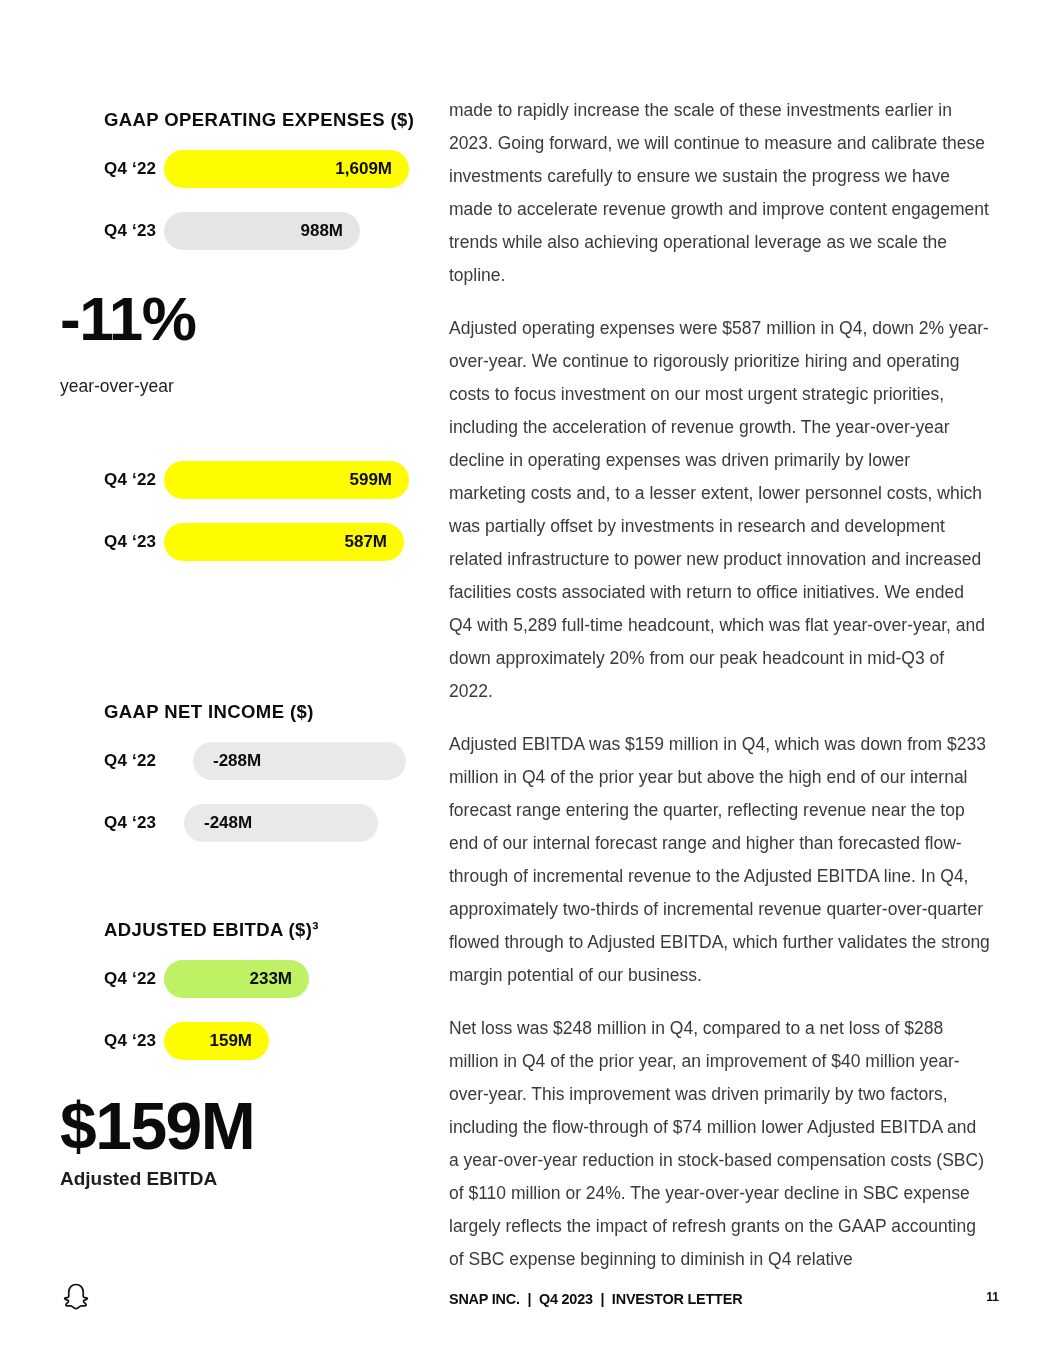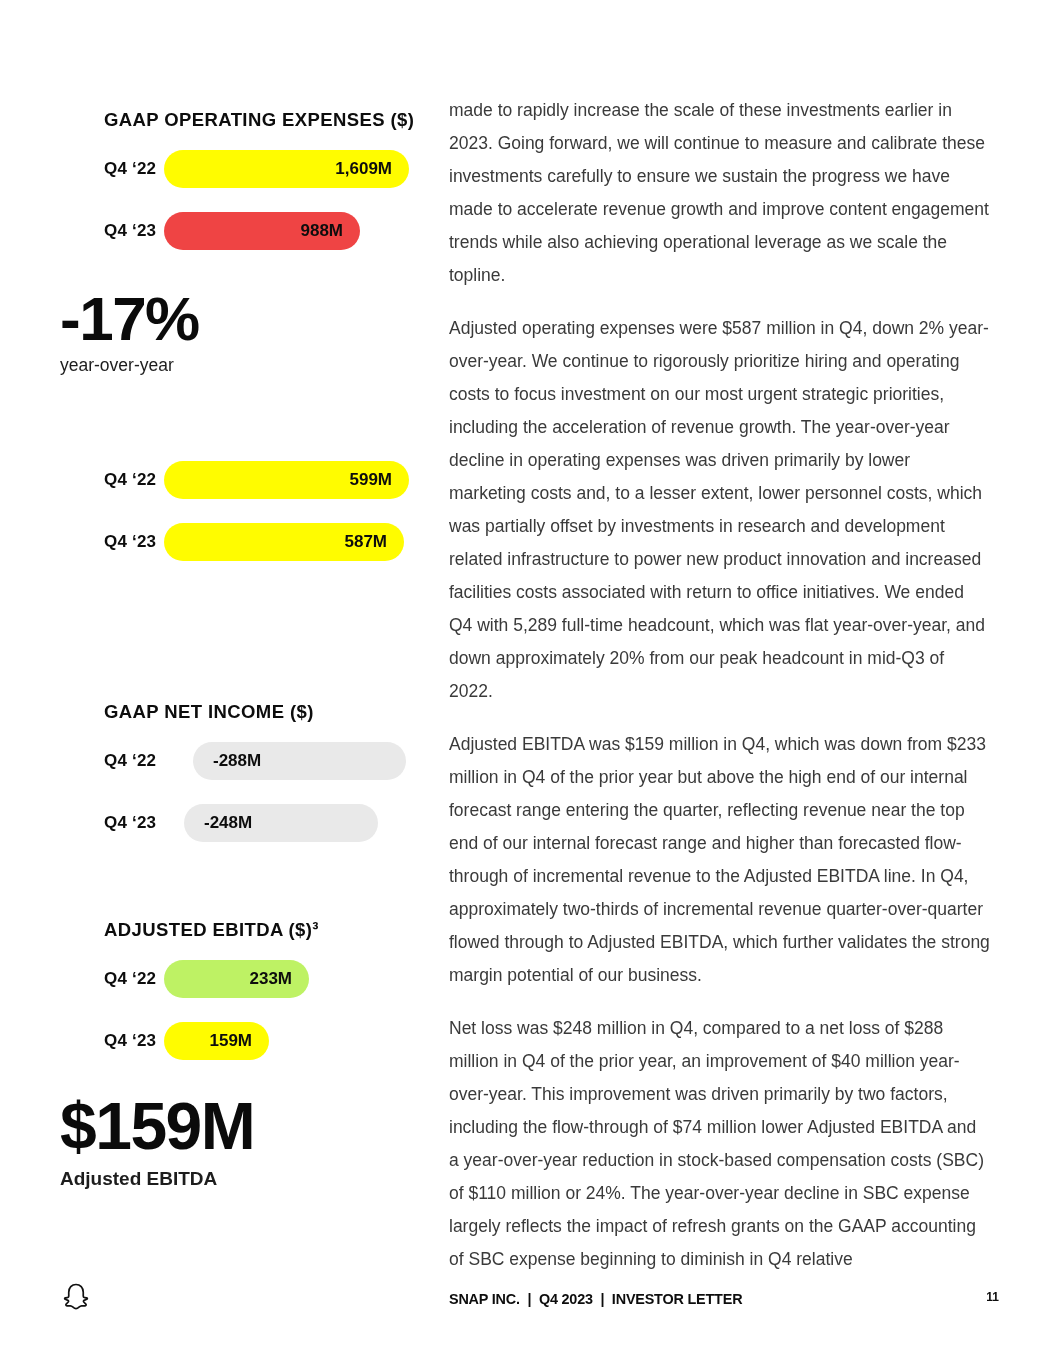--- a/index.html
+++ b/index.html
@@ -39,21 +39,21 @@
   
   .stat { position:absolute; left:60px; }
   #stat-0 { top:288px; }
   #stat-1 { top:1093px; }
   .stat-value {
     font-weight:bold; line-height:1; color:#0b0b0b; letter-spacing:-1.5px;
   }
   #stat-0 .stat-value { font-size:62px; }
   #stat-1 .stat-value { font-size:66px; }
   .stat-label { color:#1d1d1d; }
-  #stat-0 .stat-label { margin-top:5px; font-size:17.5px; }
+  #stat-0 .stat-label { margin-top:26px; font-size:17.5px; }
   #stat-1 .stat-label { margin-top:9px;  font-size:19px; font-weight:bold; }
 
   
   .body-col {
     position:absolute; left:449px; top:94px; width:541px;
     font-size:17.5px; line-height:33px; color:#3a3a3a;
   }
   .body-col p { margin:0 0 20px 0; }
 
   
@@ -78,29 +78,29 @@
     </div>
   <div class="chart-rows">
       <div class="chart-row">
         <span class="row-label">Q4 ‘22</span>
         <div class="bar align-right" style="width: 245px; margin-left: 0px; background: rgb(255, 252, 0);">
           <span class="bar-value">1,609M</span>
         </div>
       </div>
       <div class="chart-row">
         <span class="row-label">Q4 ‘23</span>
-        <div class="bar align-right" style="width: 196px; margin-left: 0px; background: #ef4444;">
+        <div class="bar align-right" style="width: 196px; margin-left: 0px; background: #e5e5e5;">
           <span class="bar-value">988M</span>
         </div>
       </div>
     </div>
 </section>
 
 <div class="stat" id="stat-0">
-  <div class="stat-value">-17%</div>
+  <div class="stat-value">-11%</div>
   <div class="stat-label">year-over-year</div>
 </div>
 
 <section class="chart-section" id="chart-1">
   <div class="chart-rows">
       <div class="chart-row">
         <span class="row-label">Q4 ‘22</span>
         <div class="bar align-right" style="width: 245px; margin-left: 0px; background: rgb(255, 252, 0);">
           <span class="bar-value">599M</span>
         </div>

